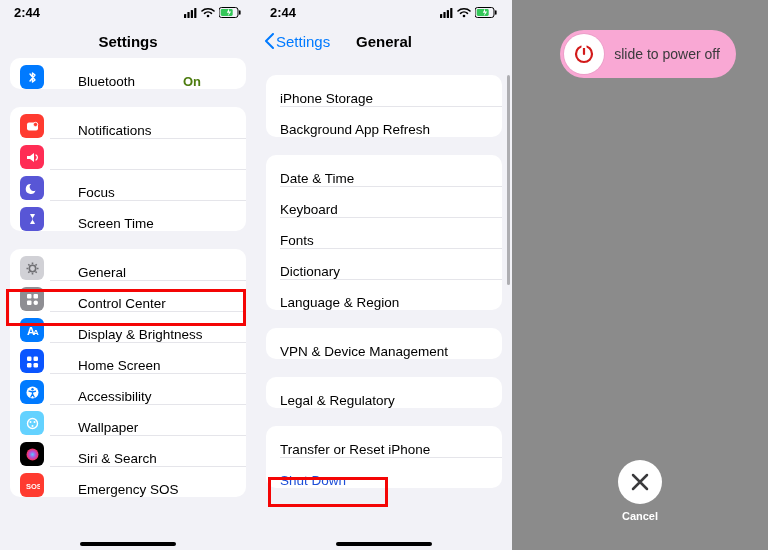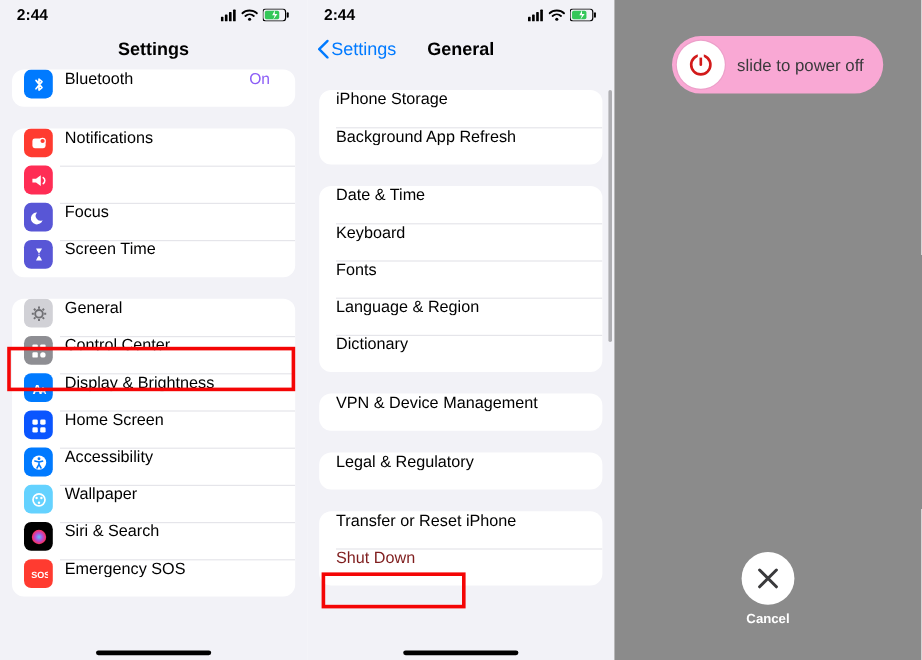--- a/index.html
+++ b/index.html
@@ -11,32 +11,32 @@
   
   .status { height:22px; display:flex; align-items:center; justify-content:space-between; padding:2px 14px 0 14px; font-size:13px; font-weight:600; color:#000; }
   .status .right { display:flex; gap:4px; align-items:center; }
   .status .right svg { display:block; }
   
   .navhead { height:38px; display:flex; align-items:center; justify-content:center; position:relative; font-size:15px; font-weight:600; color:#000; }
   .navback { position:absolute; left:8px; top:0; height:38px; display:flex; align-items:center; color:#007aff; font-size:15px; font-weight:400; gap:2px;}
   .navback svg { width:10px; height:16px; }
   
   .group { margin:0 10px 18px 10px; background:#fff; border-radius:10px; overflow:hidden; }
-  .row { display:flex; align-items:flex-start; height:31px; padding:0 10px 0 10px; font-size:13.5px; color:#000; position:relative; }
+  .row { display:flex; align-items:flex-end; height:31px; padding:0 10px 0 10px; font-size:13.5px; color:#000; position:relative;gap:24px; }
   .pane2 .row { padding-left:14px; }
   .row + .row::before { content:""; position:absolute; left:40px; right:0; top:0; border-top:1px solid #e5e5ea; }
   .pane2 .row + .row::before { left:14px; }
   .iconbox { width:24px; height:24px; border-radius:6px; display:flex; align-items:center; justify-content:center; margin-right:10px; flex:0 0 auto; }
   .iconbox svg { width:15px; height:15px; }
   .label { flex:1 1 auto; white-space:nowrap; overflow:hidden; text-overflow:ellipsis; }
-  .value { color:#8b5cf6; font-size:13px; margin-right:4px; }
+  .value { color:#4d7c0f; font-size:13px; margin-right:4px;font-weight:bold; }
   .chev { flex:0 0 auto; }
   .chev svg { width:7px; height:11px; display:block; }
   .highlight { position:absolute; border:3px solid #f40505; pointer-events:none; }
-  .blue { color:#7f1d1d; }
+  .blue { color:#1d4ed8; }
   .pane2 .scroll { position:absolute; right:2px; top:75px; width:3px; height:210px; background:rgba(0,0,0,.28); border-radius:2px; }
   .homebar { position:absolute; bottom:4px; left:50%; transform:translateX(-50%); width:96px; height:4px; background:#000; border-radius:3px; }
   
   .slider { position:absolute; top:30px; left:48px; width:176px; height:48px; background:#f9a8d4; border-radius:24px; display:flex; align-items:center; }
   .slider-knob { width:40px; height:40px; margin:4px; border-radius:50%; background:#fff; box-shadow:0 0 0 1px rgba(0,0,0,.05); display:flex; align-items:center; justify-content:center; }
   .slider-knob svg { width:22px; height:22px; }
   .slider-text { flex:1; text-align:center; font-size:14px; color:#3a3a3c; padding-right:10px; }
   .cancel { position:absolute; bottom:28px; left:50%; transform:translateX(-50%); text-align:center; }
   .cancel-btn { width:44px; height:44px; border-radius:50%; background:#fff; display:flex; align-items:center; justify-content:center; margin:0 auto 6px auto; }
   .cancel-btn svg { width:18px; height:18px; }
@@ -427,29 +427,29 @@
           </div>
           <div class="row">
             <span class="label">Fonts</span>
             <span class="chev">
               <svg viewBox="0 0 7 11">
                 <use href="#chev"></use>
               </svg>
             </span>
           </div>
           <div class="row">
+            <span class="label">Dictionary</span>
+            <span class="chev">
+              <svg viewBox="0 0 7 11">
+                <use href="#chev"></use>
+              </svg>
+            </span>
+          </div>
+          <div class="row">
             <span class="label">Language &amp; Region</span>
-            <span class="chev">
-              <svg viewBox="0 0 7 11">
-                <use href="#chev"></use>
-              </svg>
-            </span>
-          </div>
-          <div class="row">
-            <span class="label">Dictionary</span>
             <span class="chev">
               <svg viewBox="0 0 7 11">
                 <use href="#chev"></use>
               </svg>
             </span>
           </div>
         </div>
       <div class="group">
           <div class="row">
             <span class="label">VPN &amp; Device Management</span>

